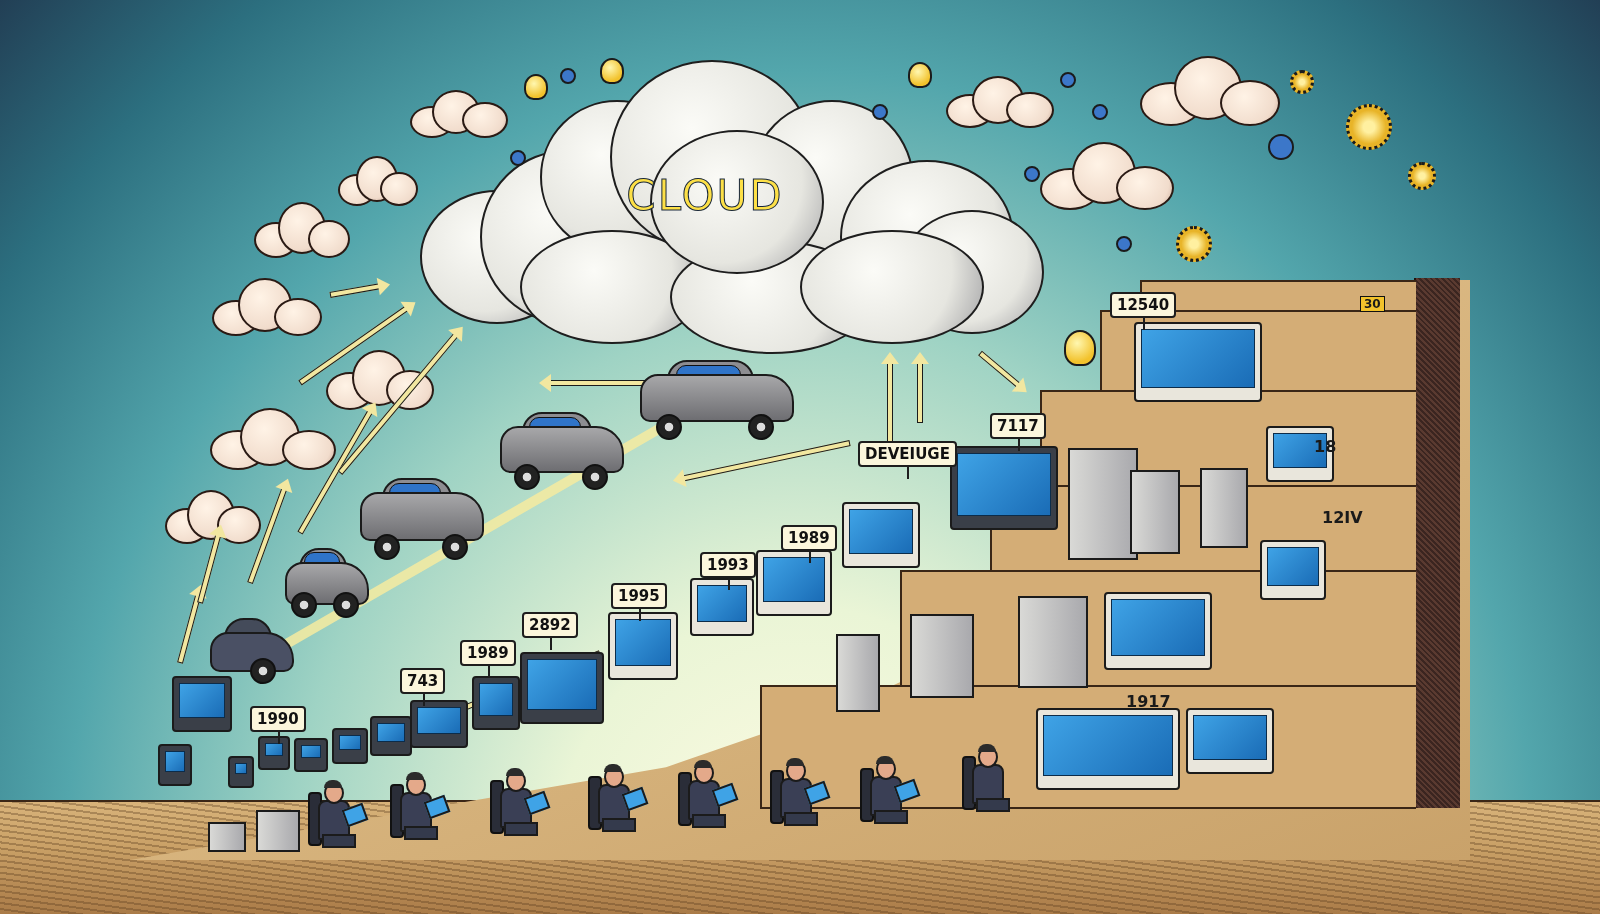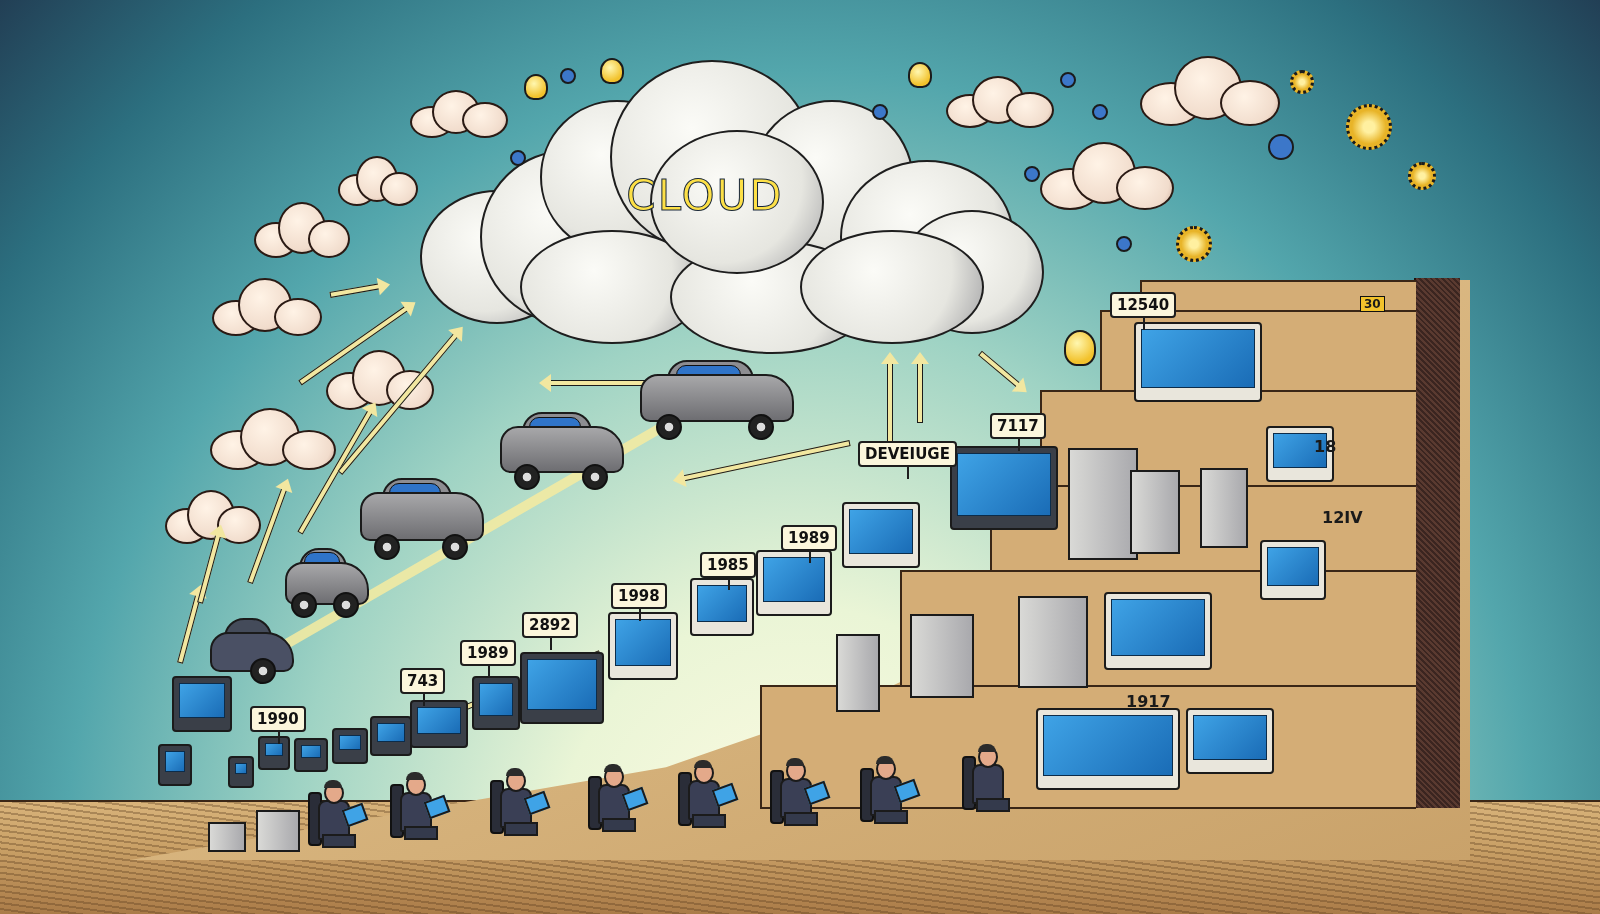--- a/index.html
+++ b/index.html
@@ -207,22 +207,22 @@
       <div class="shell" style="background:#4a5064;"></div>
       <div class="wheel" style="left:40px;"></div>
     </div>
 
   <div class="tag" style="left:858px;top:441px;font-size:15px;">DEVEIUGE</div>
 
   <div class="tag" style="left:250px;top:706px;">1990</div>
   <div class="tag" style="left:400px;top:668px;">743</div>
   <div class="tag" style="left:460px;top:640px;">1989</div>
   <div class="tag" style="left:522px;top:612px;">2892</div>
-  <div class="tag" style="left:611px;top:583px;">1998</div>
-  <div class="tag" style="left:700px;top:552px;">1985</div>
+  <div class="tag" style="left:611px;top:583px;">1995</div>
+  <div class="tag" style="left:700px;top:552px;">1993</div>
   <div class="tag" style="left:781px;top:525px;">1989</div>
   <div class="tag" style="left:990px;top:413px;">7117</div>
   <div class="tag" style="left:1110px;top:292px;">12540</div>
 
   <div class="freetext" style="left:1314px;top:437px;">18</div>
   <div class="freetext" style="left:1322px;top:508px;">12IV</div>
   <div class="freetext" style="left:1126px;top:692px;">1917</div>
   <div class="freetext" style="left:1360px;top:296px;background:#f2c22c;border:1px solid #111;padding:0 3px;font-size:12px;">30</div>
 
   <div class="monitor dark" style="left:158px;top:744px;width:30px;height:38px;">

